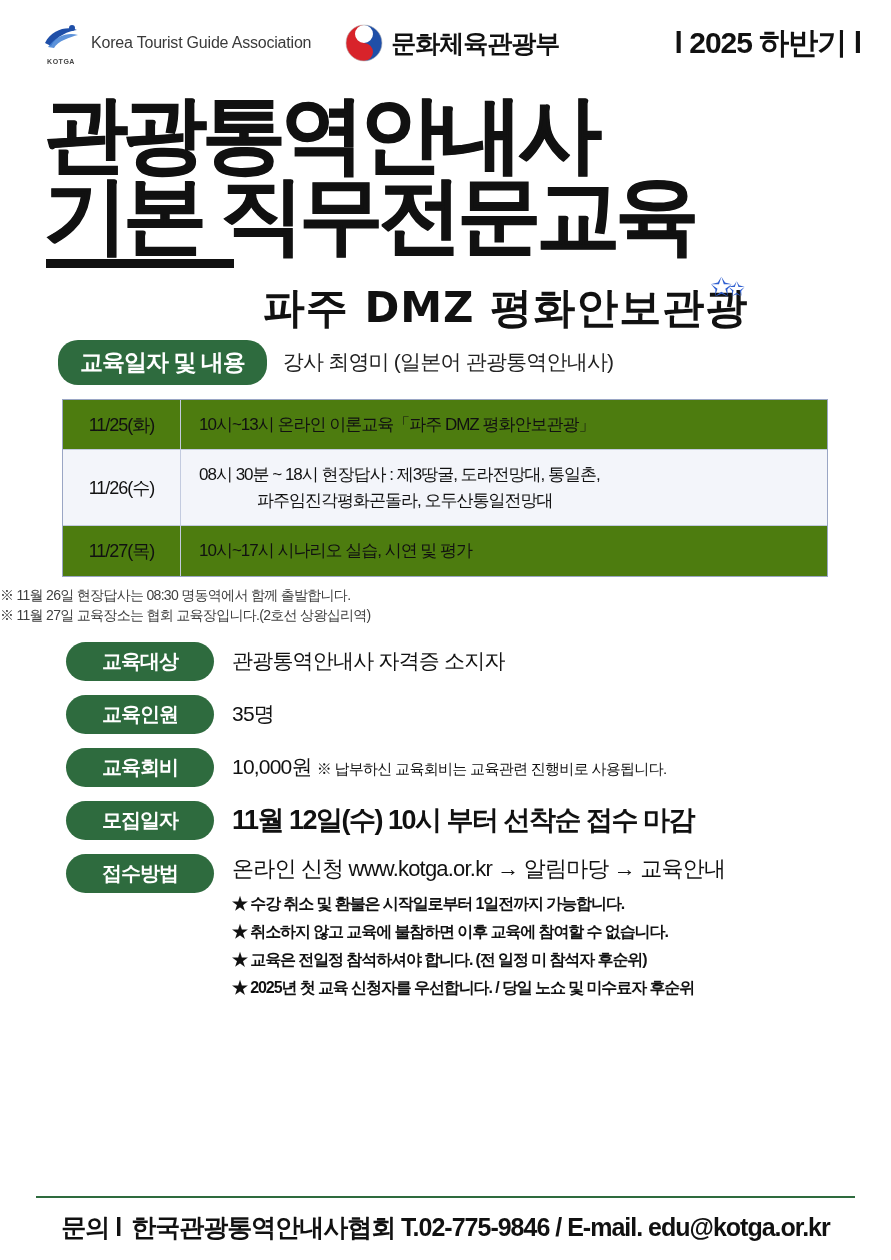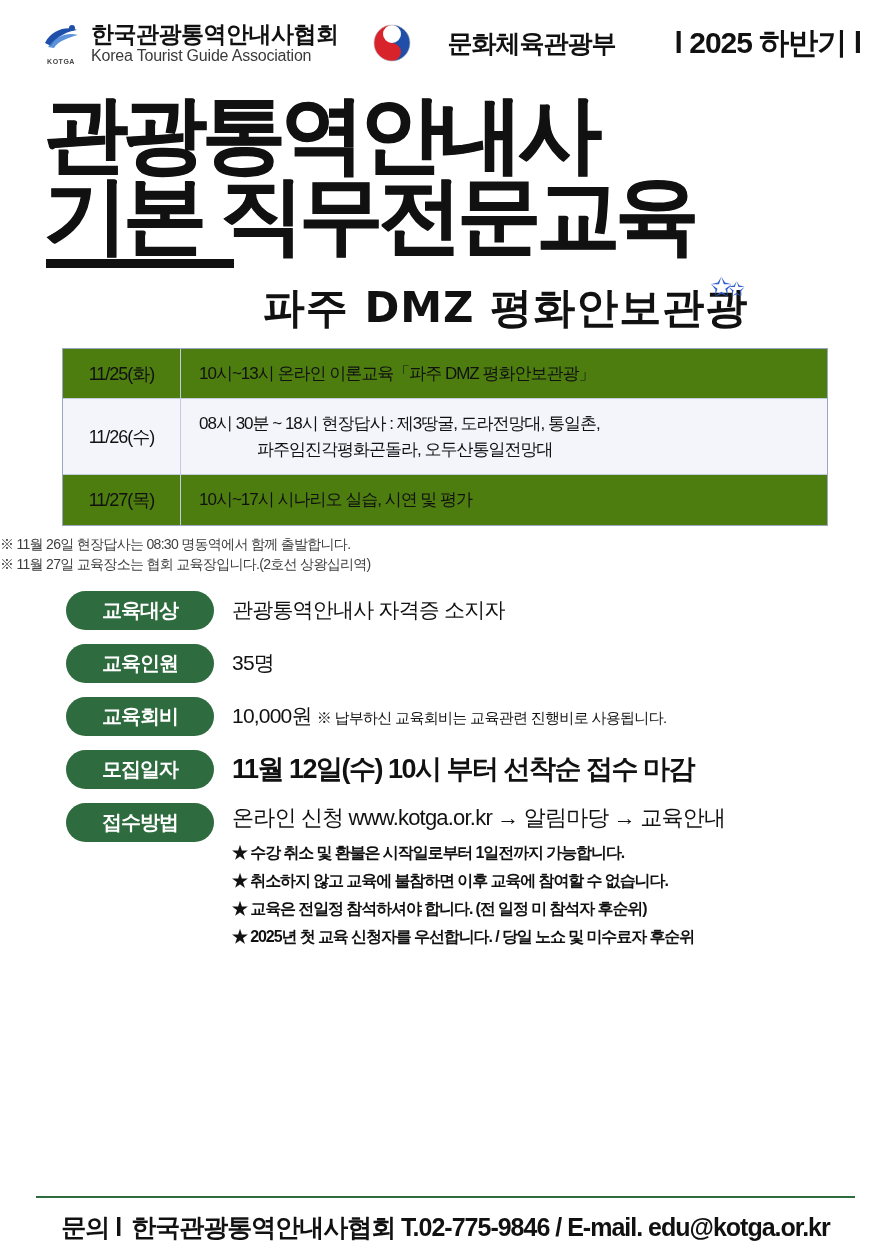--- a/index.html
+++ b/index.html
@@ -79,21 +79,20 @@
   }
   .mcst-mark {
     width: 38px; height: 38px;
     flex: 0 0 auto;
   }
   .mcst-kr {
     font-size: 25px;
     font-weight: bold;
     letter-spacing: -1px;
     color: #111;
-    margin-left: 29px;
   }
   .period {
     margin-left: auto;
     font-size: 30px;
     font-weight: bold;
     letter-spacing: -1px;
     color: #111;
     white-space: nowrap;
   }
 
@@ -304,21 +303,20 @@
     <div class="logo-block">
       <div class="kotga-mark">
         <svg class="swoosh" viewBox="0 0 38 26" xmlns="http://www.w3.org/2000/svg">
           <path d="M3 19 C10 5, 26 2, 35 6 C27 7, 14 12, 9 22 Z" fill="#1f4fa8"></path>
           <path d="M6 23 C14 11, 27 8, 36 11 C28 13, 16 17, 12 24 Z" fill="#3f7fd4" opacity="0.85"></path>
           <circle cx="30" cy="4" r="3" fill="#1f4fa8"></circle>
         </svg>
         <div class="kotga-text">KOTGA</div>
       </div>
       <div class="kotga-names">
-        <div class="kotga-kr">한국관광통역안내사협회</div>
         <div class="kotga-en">Korea Tourist Guide Association</div>
       </div>
     </div>
 
     <div class="mcst-block">
       <div class="mcst-mark">
         <svg viewBox="0 0 38 38" xmlns="http://www.w3.org/2000/svg">
           <circle cx="19" cy="19" r="18" fill="#ffffff"></circle>
           <path d="M19 1 A18 18 0 0 1 19 37 A9 9 0 0 1 19 19 A9 9 0 0 0 19 1 Z" fill="#1f4fa8"></path>
           <path d="M19 1 A18 18 0 0 0 19 37 A9 9 0 0 0 19 19 A9 9 0 0 1 19 1 Z" fill="#d8232a"></path>
@@ -337,20 +335,24 @@
       <span class="l2">기본 직무전문교육</span>
     </div>
     <div class="underline-bar"></div>
   </div>
 
   <div class="subtitle-row">
     <span class="subtitle">파주 DMZ 평화안보관광</span>
     <span class="stars">✩<span class="s2">✩</span></span>
   </div>
 
+  <div class="row-date-title">
+    <span class="pill">교육일자 및 내용</span>
+    <span class="instructor">강사 최영미 (일본어 관광통역안내사)</span>
+  </div>
 
   <div class="table-wrap">
     <div class="trow">
       <div class="tdate">11/25(화)</div>
       <div class="tbody">
         <span>10시~13시 온라인 이론교육「파주 DMZ 평화안보관광」</span>
       </div>
     </div>
     <div class="trow alt">
       <div class="tdate">11/26(수)</div>

